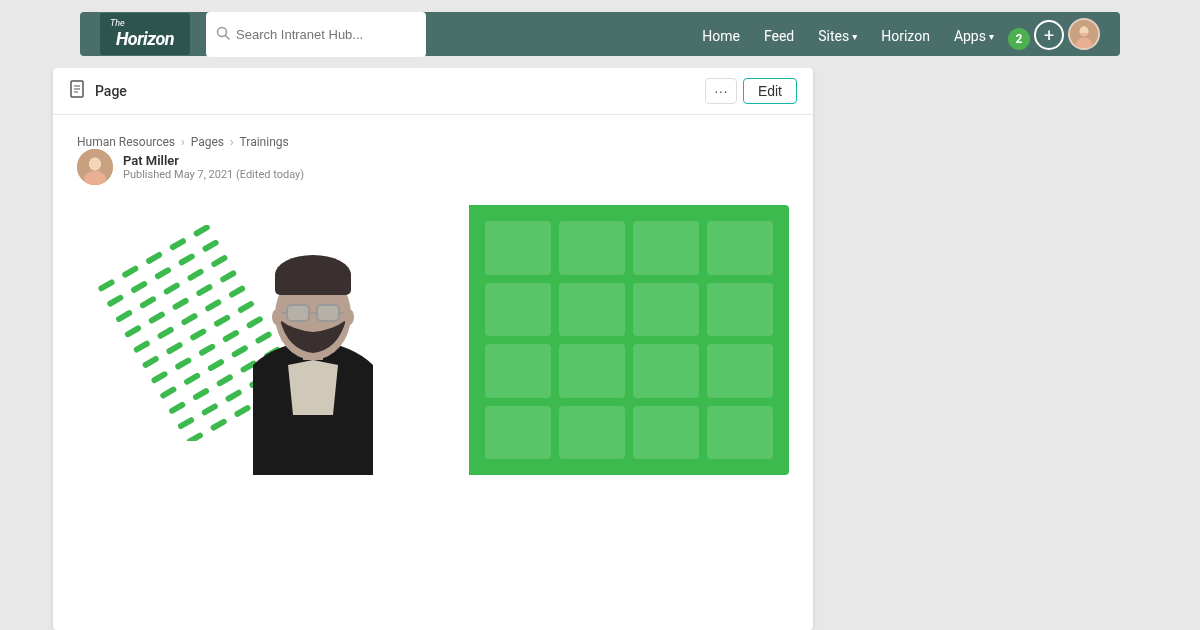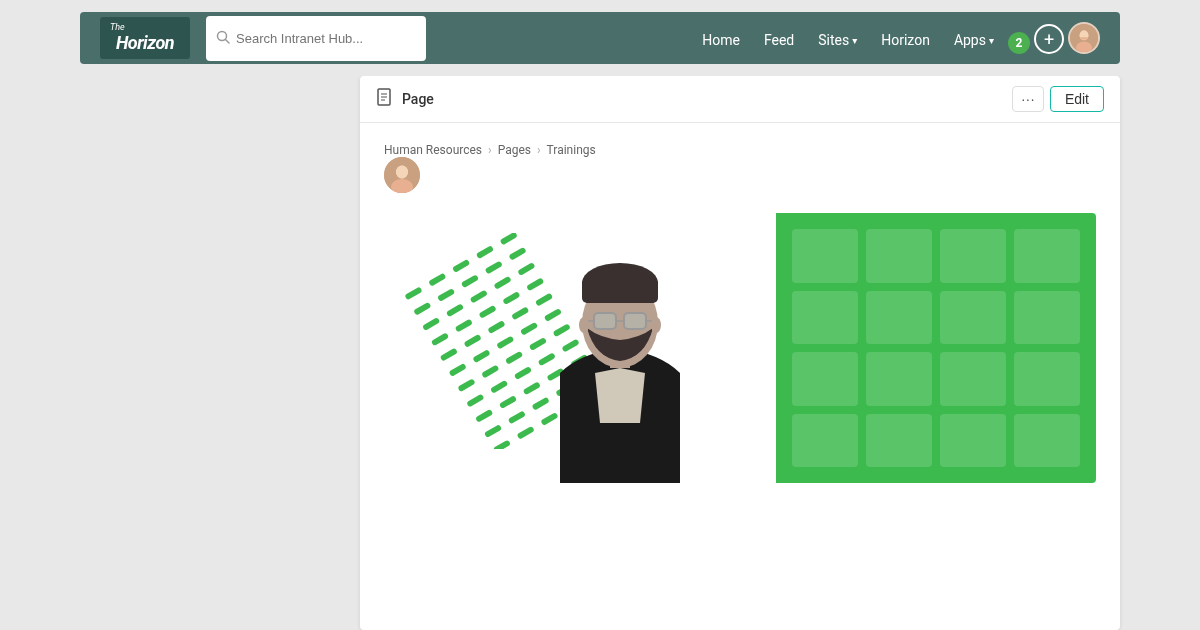--- a/index.html
+++ b/index.html
@@ -10,21 +10,21 @@
       width: 1200px;
       height: 630px;
       overflow: hidden;
       display: flex;
       flex-direction: column;
     }
 
     
     .navbar {
       background-color: #4a6e6a;
-      height: 52px;
+      height: 44px;
       display: flex;
       align-items: center;
       padding: 0 20px;
       gap: 16px;
       flex-shrink: 0;
       margin: 12px 80px;
       border-radius: 4px;
     }
 
     .logo {
@@ -139,22 +139,22 @@
       background: #c9a080;
       display: flex;
       align-items: center;
       justify-content: center;
     }
 
     
     .main-container {
       flex: 1;
       display: flex;
-      justify-content: flex-end;
-      padding: 0 80px;
+      justify-content: flex-start;
+      padding: 0 53px;
       overflow: hidden;
     }
 
     .page-wrapper {
       background: white;
       width: 100%;
       max-width: 760px;
       border-radius: 4px;
       box-shadow: 0 1px 4px rgba(0,0,0,0.1);
       overflow: hidden;
@@ -420,20 +420,24 @@
 
       <div class="author-row">
         <div class="author-avatar">
           <svg width="36" height="36" viewBox="0 0 36 36" xmlns="http://www.w3.org/2000/svg" class="avatar-face">
             <rect width="36" height="36" rx="18" fill="#c9a080"></rect>
             <ellipse cx="18" cy="15" rx="6" ry="6.5" fill="#f5d5b8"></ellipse>
             <ellipse cx="18" cy="30" rx="11" ry="8" fill="#e8b090"></ellipse>
             <ellipse cx="18" cy="15" rx="6" ry="6.5" fill="#f5d5b8"></ellipse>
           </svg>
         </div>
+        <div class="author-info">
+          <span class="author-name">Pat Miller</span>
+          <span class="author-date">Published May 7, 2021 (Edited today)</span>
+        </div>
       </div>
 
       <div class="hero-image">
 
         <div class="hero-left">
 
           <svg class="dash-pattern" viewBox="0 0 180 220" xmlns="http://www.w3.org/2000/svg">
             <g transform="rotate(-30, 90, 110)">
 
               <rect x="10" y="10" width="18" height="6" rx="3" fill="#3dba4e"></rect>

